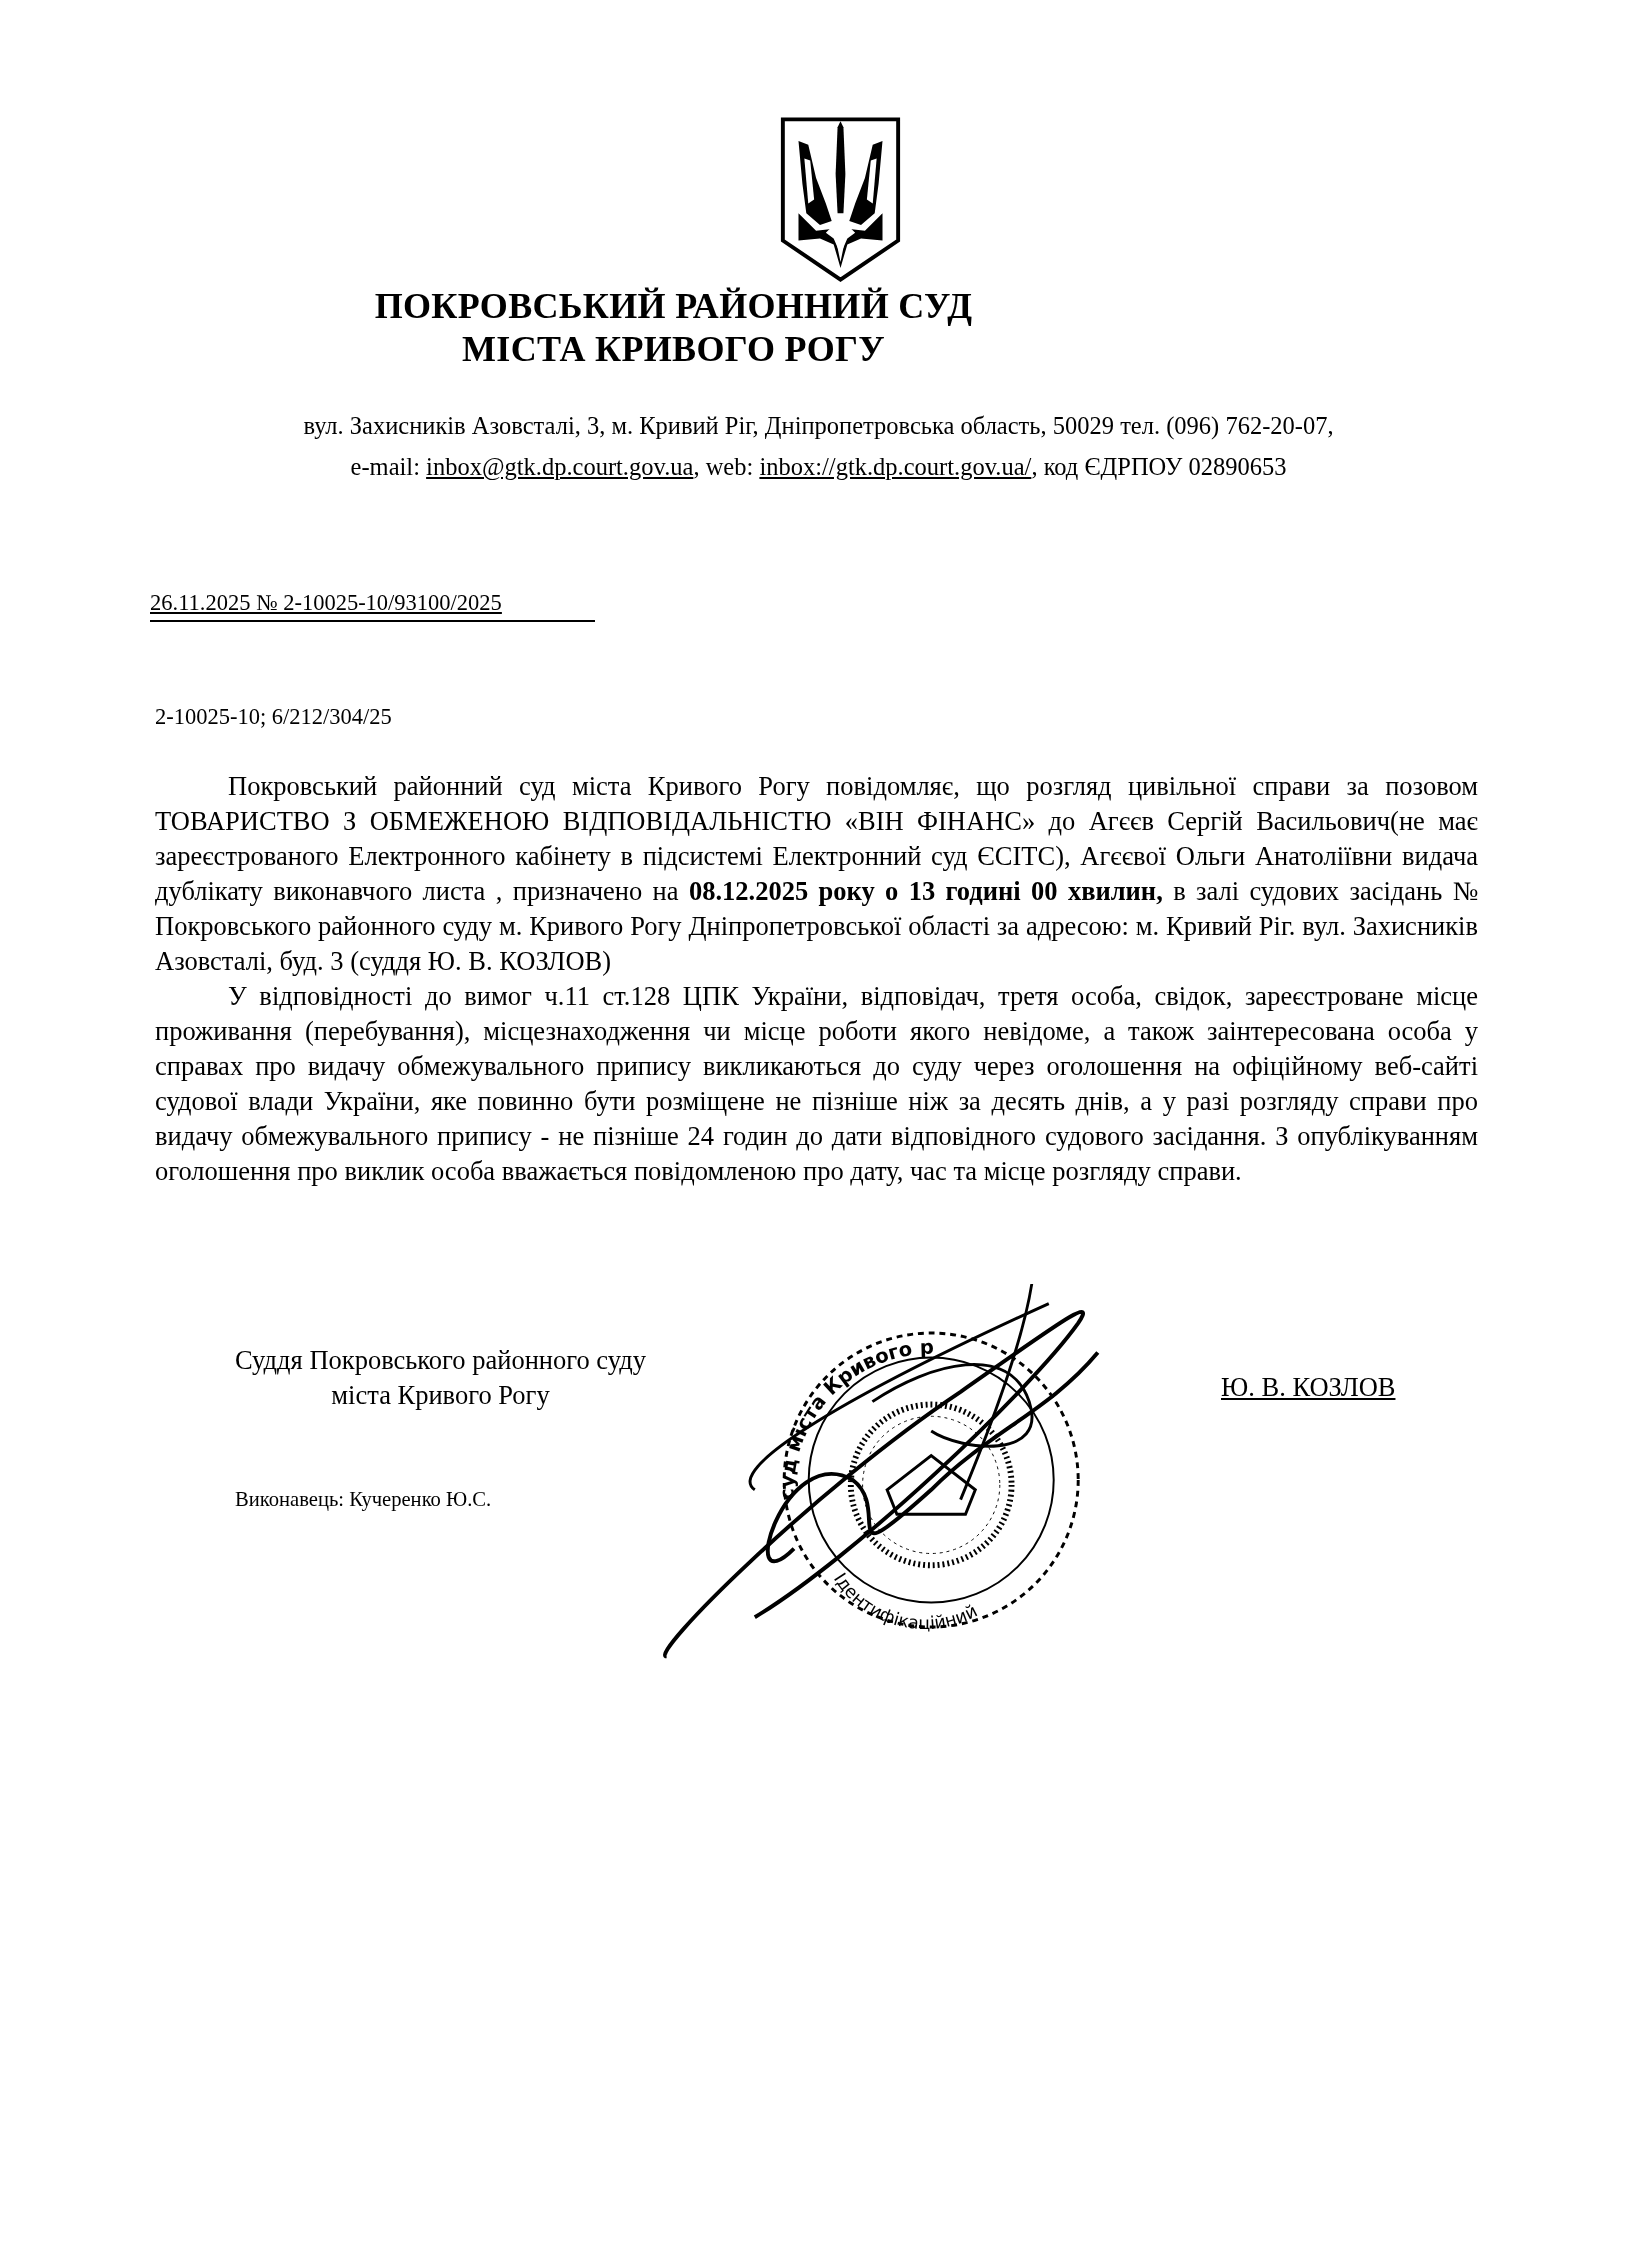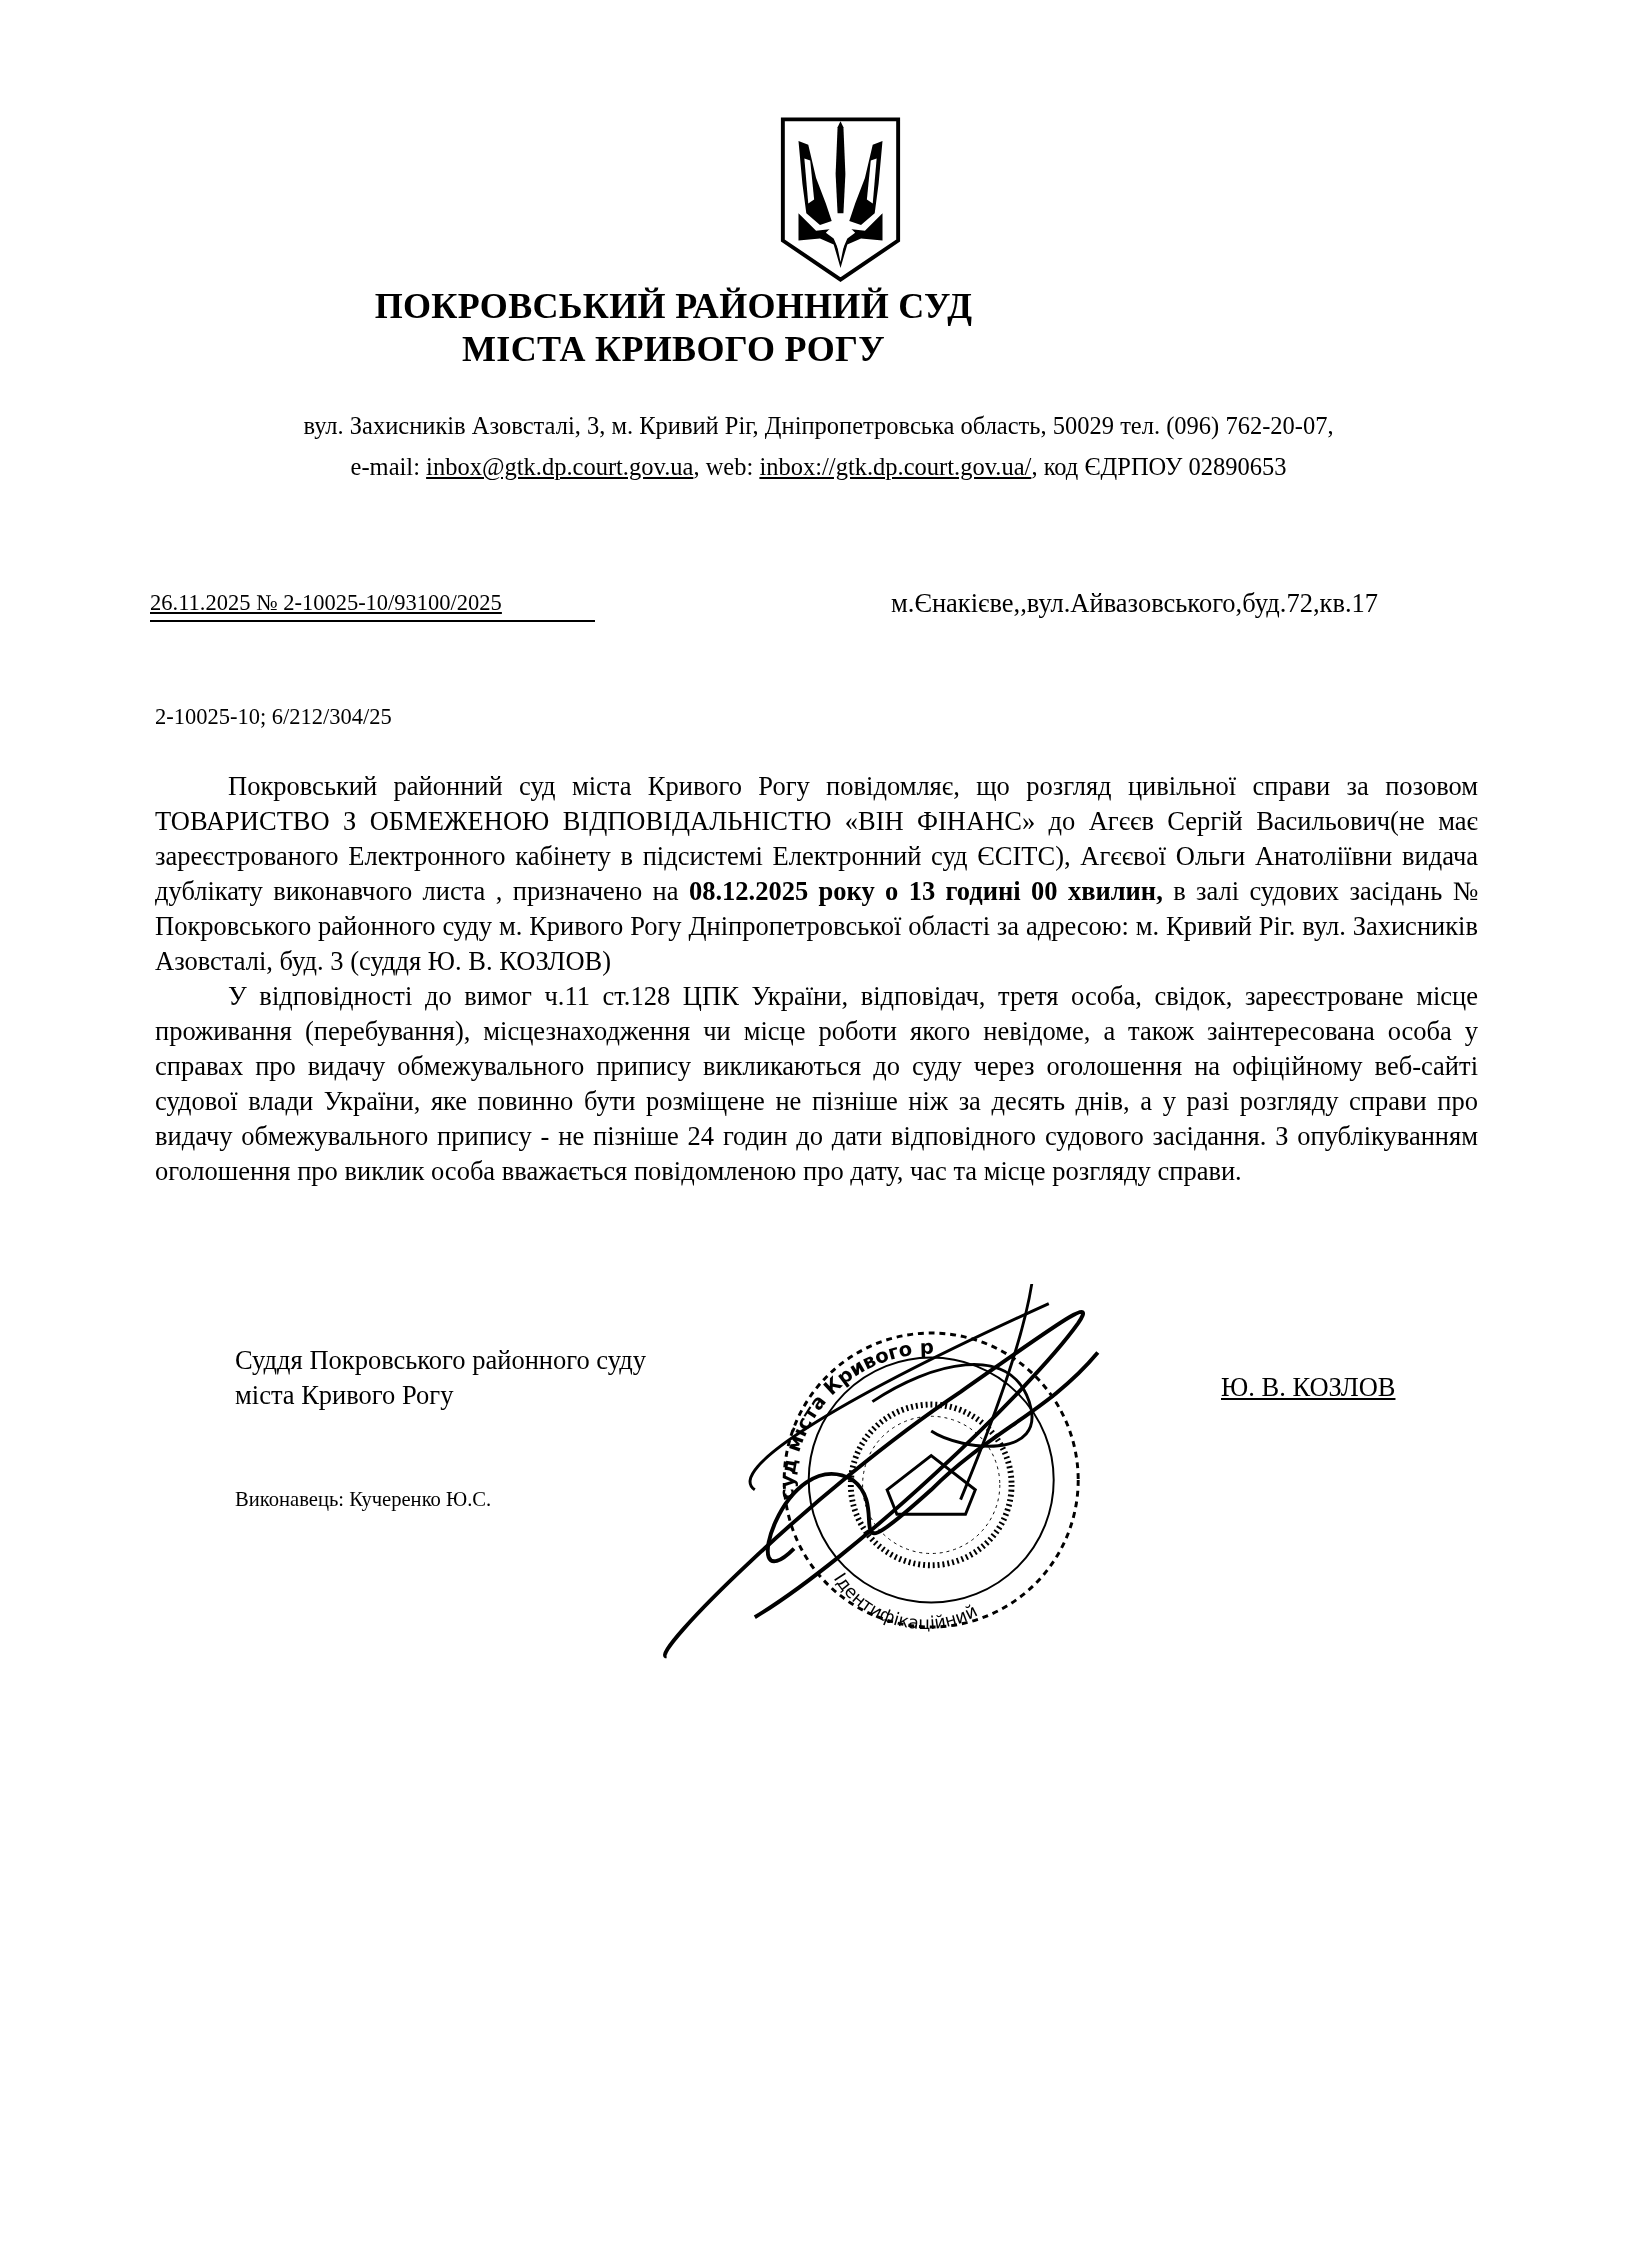--- a/index.html
+++ b/index.html
@@ -13,21 +13,21 @@
   .contacts u { text-decoration: underline; }
   .outno { left: 150px; top: 590px; font-size: 22.5px; text-decoration: underline; }
   .outno-rule { left: 150px; top: 620px; width: 445px; height: 2px; background: #000; }
   .ref { left: 155px; top: 704px; font-size: 22.5px; }
   .recipient { left: 846px; top: 586px; font-size: 26.5px; line-height: 35px; }
   .recipient .l2, .recipient .l3 { padding-left: 45px; }
   .body-text { left: 155px; top: 769px; width: 1323px; font-size: 26.5px; line-height: 35px;
                text-align: justify; }
   .body-text p { margin: 0; text-indent: 73px; }
   .body-text b { font-weight: bold; }
-  .sig-left { left: 235px; top: 1343px; font-size: 26.5px; line-height: 35px; }
+  .sig-left { left: 235px; top: 1343px; font-size: 26.5px; line-height: 35px; text-align: center; }
   .executor { left: 235px; top: 1488px; font-size: 20.6px; }
   .sig-right { left: 1221px; top: 1372px; font-size: 26.5px; text-decoration: underline; }
   .stamp { left: 637px; top: 1284px; width: 510px; height: 392px; }
 </style>
 </head>
 <body>
 
 <svg class="abs coat" viewBox="0 0 130 172">
   <path d="M6 4 H124 V128 L65 168 L6 128 Z" fill="none" stroke="#000" stroke-width="4"></path>
   <path d="M62 12 L65 6 L68 12 L70 60 L68 100 L62 100 L60 60 Z" fill="#000"></path>
@@ -45,21 +45,20 @@
 <div class="abs contacts" style="top:409px;">вул. Захисників Азовсталі, 3, м. Кривий Ріг,  Дніпропетровська область, 50029 тел. (096) 762-20-07,</div>
 <div class="abs contacts" style="top:450px;">
   <span>e-mail: </span><u>inbox@gtk.dp.court.gov.ua</u><span>,  web: </span><u>inbox://gtk.dp.court.gov.ua/</u><span>, код ЄДРПОУ 02890653</span>
 </div>
 
 <div class="abs outno">26.11.2025 №  2-10025-10/93100/2025</div>
 <div class="abs outno-rule"></div>
 <div class="abs ref">2-10025-10; 6/212/304/25</div>
 
 <div class="abs recipient">
-  <div class="l3">м.Єнакієве,,вул.Айвазовського,буд.72,кв.17</div>
 </div>
 
 <div class="abs body-text">
   <p><span>Покровський районний суд міста Кривого Рогу  повідомляє, що розгляд цивільної справи за позовом ТОВАРИСТВО З ОБМЕЖЕНОЮ ВІДПОВІДАЛЬНІСТЮ «ВІН ФІНАНС»   до Агєєв Сергій Васильович(не має зареєстрованого Електронного кабінету в підсистемі Електронний суд ЄСІТС), Агєєвої Ольги Анатоліївни   видача дублікату виконавчого листа  , призначено на </span><b>08.12.2025 року о 13  годині 00  хвилин,</b><span> в залі судових засідань № Покровського  районного суду м. Кривого Рогу Дніпропетровської області за адресою: м. Кривий Ріг. вул. Захисників Азовсталі, буд. 3 (суддя Ю. В. КОЗЛОВ)</span></p>
   <p>У відповідності до вимог ч.11 ст.128 ЦПК України, відповідач, третя особа, свідок, зареєстроване місце проживання (перебування), місцезнаходження чи місце роботи якого невідоме, а також заінтересована особа у справах про видачу обмежувального припису викликаються до суду через оголошення на офіційному веб-сайті судової влади України, яке повинно бути розміщене не пізніше ніж за десять днів, а у разі розгляду справи про видачу обмежувального припису - не пізніше 24 годин до дати відповідного судового засідання. З опублікуванням оголошення про виклик особа вважається повідомленою про дату, час та місце розгляду справи.</p>
 </div>
 
 <div class="abs sig-left">
   <div>Суддя  Покровського районного суду</div>
   <div>міста Кривого Рогу</div>

